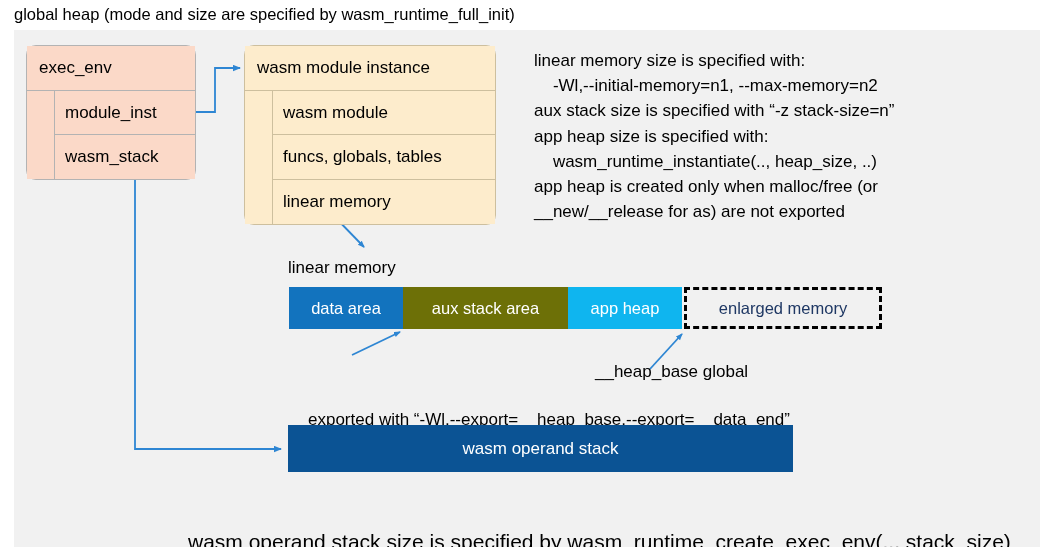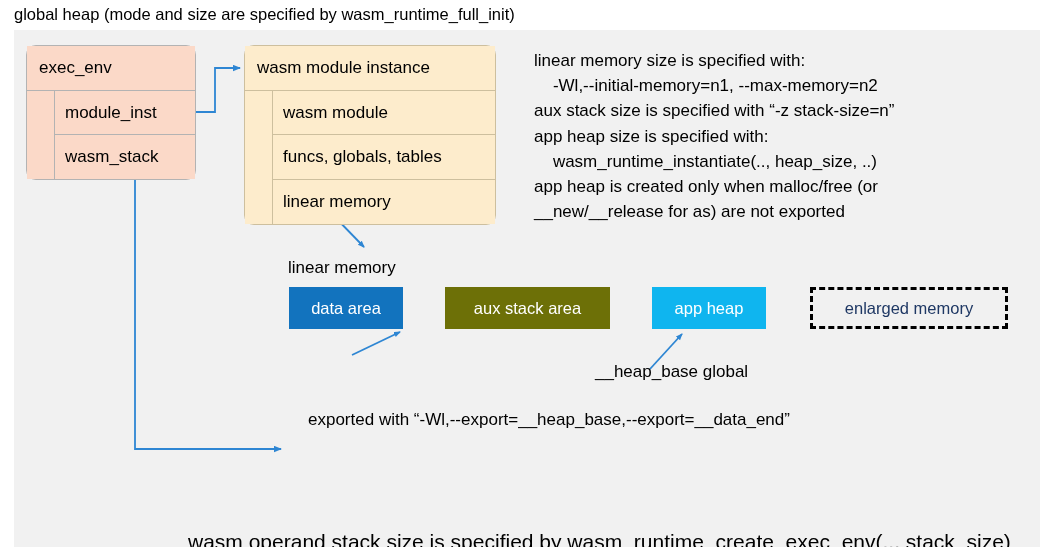--- a/index.html
+++ b/index.html
@@ -63,21 +63,21 @@
     padding-left:10px;background:#fdeccc;}
 
   
   .note-right{
     position:absolute;left:534px;top:48px;width:500px;
     font-size:17px;line-height:25.2px;white-space:pre;color:#000;
   }
 
   
   .lm-label{position:absolute;left:288px;top:258px;font-size:17px;color:#000;white-space:nowrap;}
-  .membar{position:absolute;left:289px;top:287px;height:29px;display:flex;gap:42px;}
+  .membar{position:absolute;left:289px;top:287px;height:29px;display:flex;}
   .seg{
     box-sizing:border-box;height:42px;
     display:flex;align-items:center;justify-content:center;
     color:#ffffff;font-size:16.5px;white-space:nowrap;
   }
   .seg-data{width:114px;background:#1273be;}
   .seg-aux{width:165px;background:#6d7007;}
   .seg-app{width:114px;background:#0fb5ef;}
   .seg-libc{width:110px;background:#8c2208;}
   .seg-enl{
@@ -174,17 +174,18 @@
   <div class="membar">
     <div class="seg seg-data">data area</div>
     <div class="seg seg-aux">aux stack area</div>
     <div class="seg seg-app">app heap</div>
     <div class="seg seg-enl">enlarged memory</div>
   </div>
 
   <div class="ann ann-heapbase">__heap_base global</div>
   <div class="ann ann-exported">exported with “-Wl,--export=__heap_base,--export=__data_end”</div>
 
+  <div class="opstack">wasm operand stack</div>
 
   <div class="note-bottom">wasm operand stack size is specified by wasm_runtime_create_exec_env(.., stack_size)
 or wasm_runtine_instantiate(.., stack_size, ..)</div>
 
 </div>
 
 </body></html>

